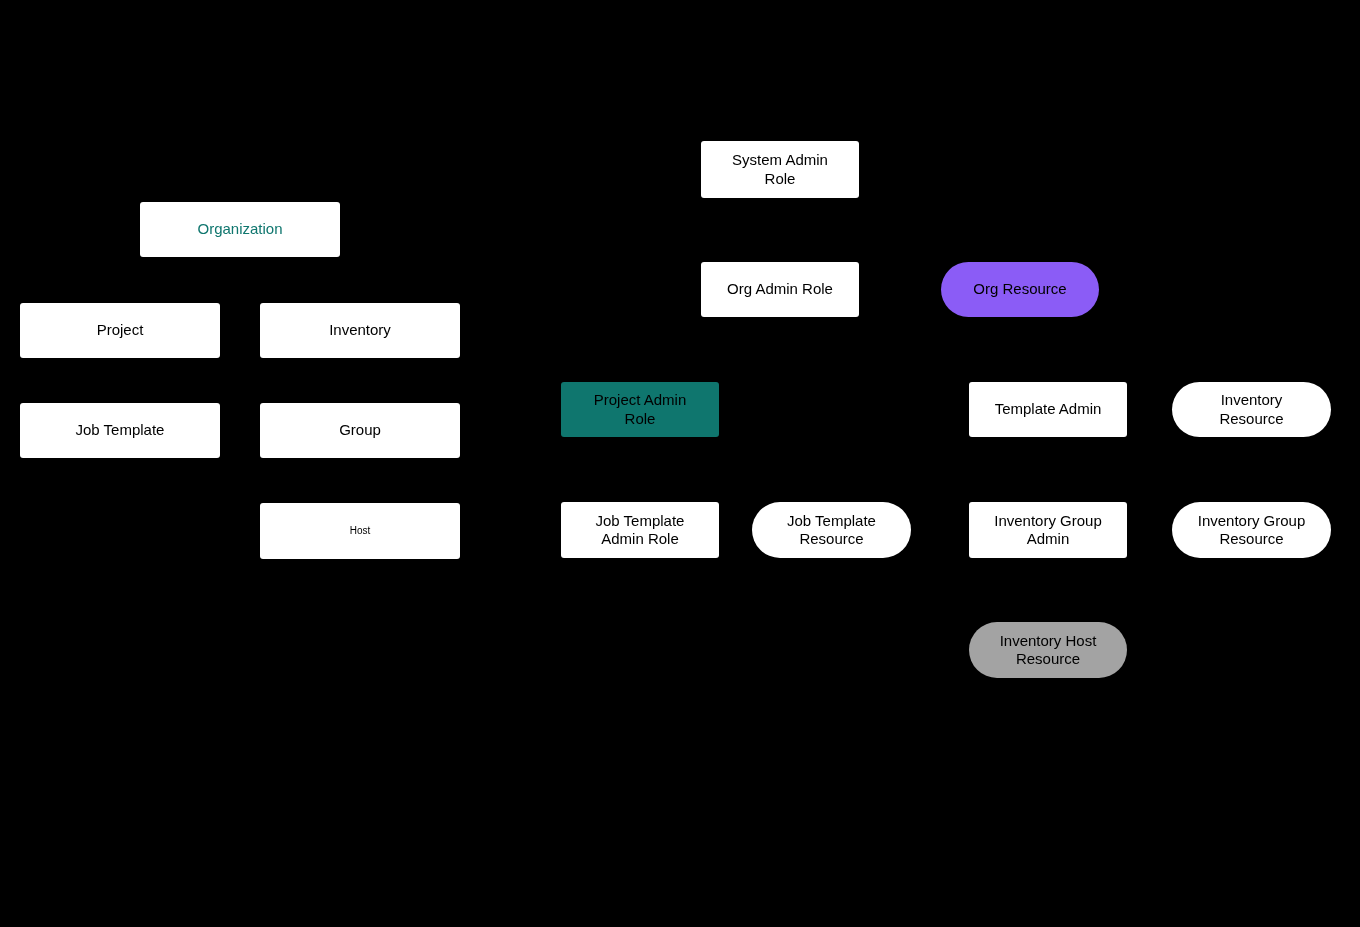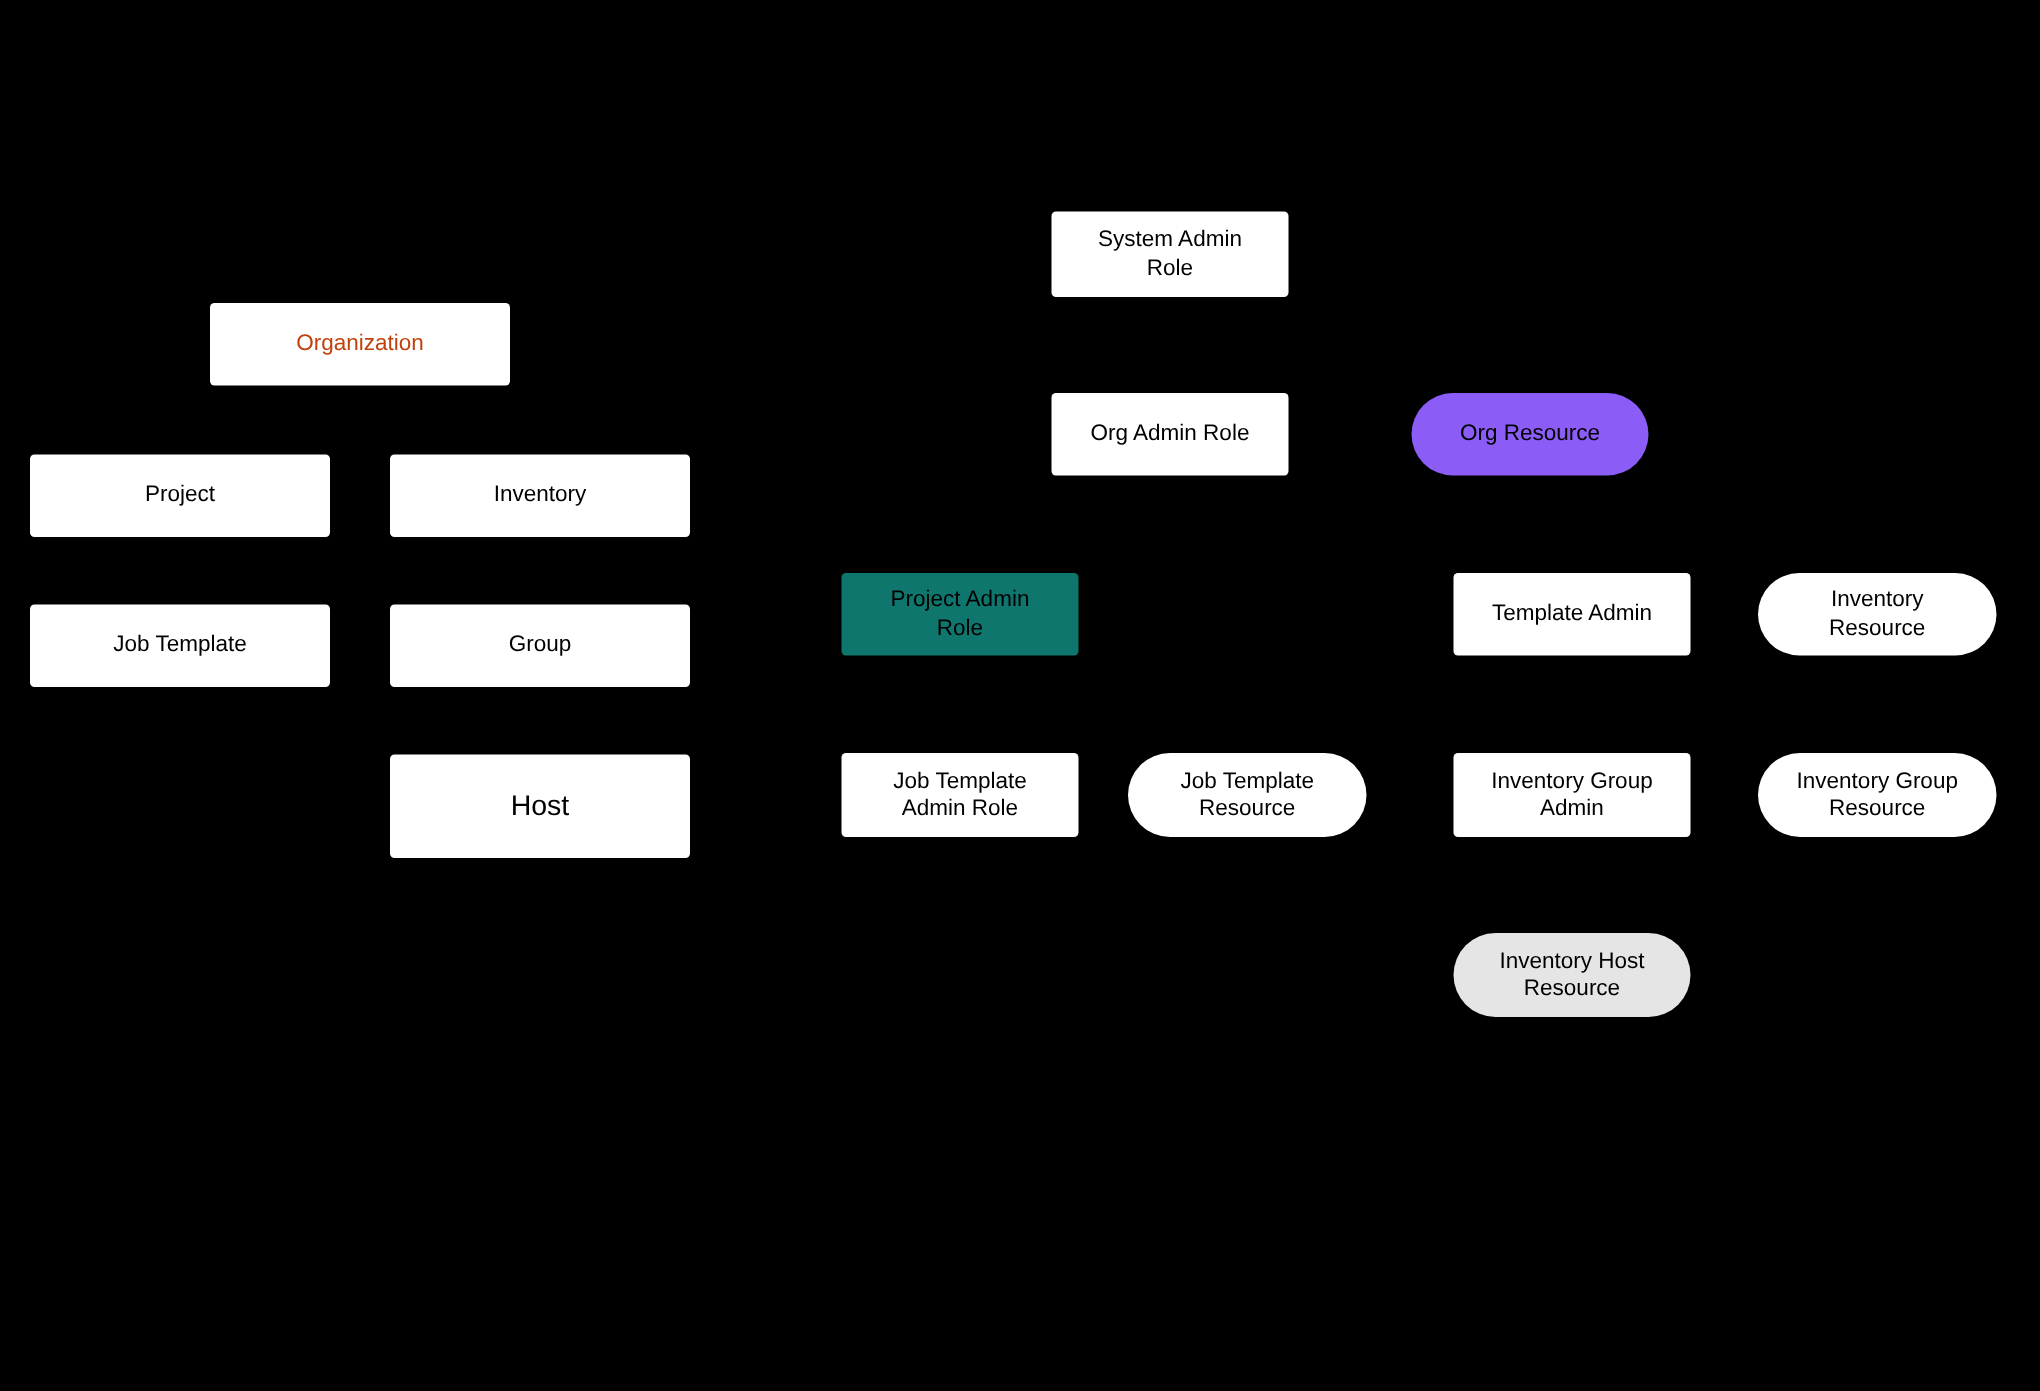--- a/index.html
+++ b/index.html
@@ -42,36 +42,36 @@
   }
   .node span {
     display: block;
     white-space: pre-line;
   }
 </style>
 </head>
 <body>
 
 <div id="canvas" style="background: rgb(0, 0, 0);">
-    <div class="node rect" style="left: 140px; top: 202px; width: 200px; height: 55px; font-size: 15px; background: rgb(255, 255, 255); color: #c2410c;">
+    <div class="node rect" style="left: 140px; top: 202px; width: 200px; height: 55px; font-size: 15px; background: rgb(255, 255, 255); color: #0f766e;">
       <span>Organization</span>
     </div>
     <div class="node rect" style="left: 20px; top: 303px; width: 200px; height: 55px; font-size: 15px; background: rgb(255, 255, 255); color: rgb(0, 0, 0);">
       <span>Project</span>
     </div>
     <div class="node rect" style="left: 260px; top: 303px; width: 200px; height: 55px; font-size: 15px; background: rgb(255, 255, 255); color: rgb(0, 0, 0);">
       <span>Inventory</span>
     </div>
     <div class="node rect" style="left: 20px; top: 403px; width: 200px; height: 55px; font-size: 15px; background: rgb(255, 255, 255); color: rgb(0, 0, 0);">
       <span>Job Template</span>
     </div>
     <div class="node rect" style="left: 260px; top: 403px; width: 200px; height: 55px; font-size: 15px; background: rgb(255, 255, 255); color: rgb(0, 0, 0);">
       <span>Group</span>
     </div>
-    <div class="node rect" style="left: 260px; top: 503px; width: 200px; height: 69px; font-size: 19px; background: rgb(255, 255, 255); color: rgb(0, 0, 0);">
+    <div class="node rect" style="left: 260px; top: 503px; width: 200px; height: 56px; font-size: 10px; background: rgb(255, 255, 255); color: rgb(0, 0, 0);">
       <span>Host</span>
     </div>
     <div class="node rect" style="left: 701px; top: 141px; width: 158px; height: 57px; font-size: 15px; background: rgb(255, 255, 255); color: rgb(0, 0, 0);">
       <span>System Admin
 Role</span>
     </div>
     <div class="node rect" style="left: 701px; top: 262px; width: 158px; height: 55px; font-size: 15px; background: rgb(255, 255, 255); color: rgb(0, 0, 0);">
       <span>Org Admin Role</span>
     </div>
     <div class="node pill" style="left: 941px; top: 262px; width: 158px; height: 55px; font-size: 15px; background: #8b5cf6; color: rgb(0, 0, 0);">
@@ -97,17 +97,17 @@
 Resource</span>
     </div>
     <div class="node rect" style="left: 969px; top: 502px; width: 158px; height: 56px; font-size: 15px; background: rgb(255, 255, 255); color: rgb(0, 0, 0);">
       <span>Inventory Group
 Admin</span>
     </div>
     <div class="node pill" style="left: 1172px; top: 502px; width: 159px; height: 56px; font-size: 15px; background: rgb(255, 255, 255); color: rgb(0, 0, 0);">
       <span>Inventory Group
 Resource</span>
     </div>
-    <div class="node pill" style="left: 969px; top: 622px; width: 158px; height: 56px; font-size: 15px; background: #e5e5e5; color: rgb(0, 0, 0);">
+    <div class="node pill" style="left: 969px; top: 622px; width: 158px; height: 56px; font-size: 15px; background: #a3a3a3; color: rgb(0, 0, 0);">
       <span>Inventory Host
 Resource</span>
     </div>
   </div>
 
 </body></html>

